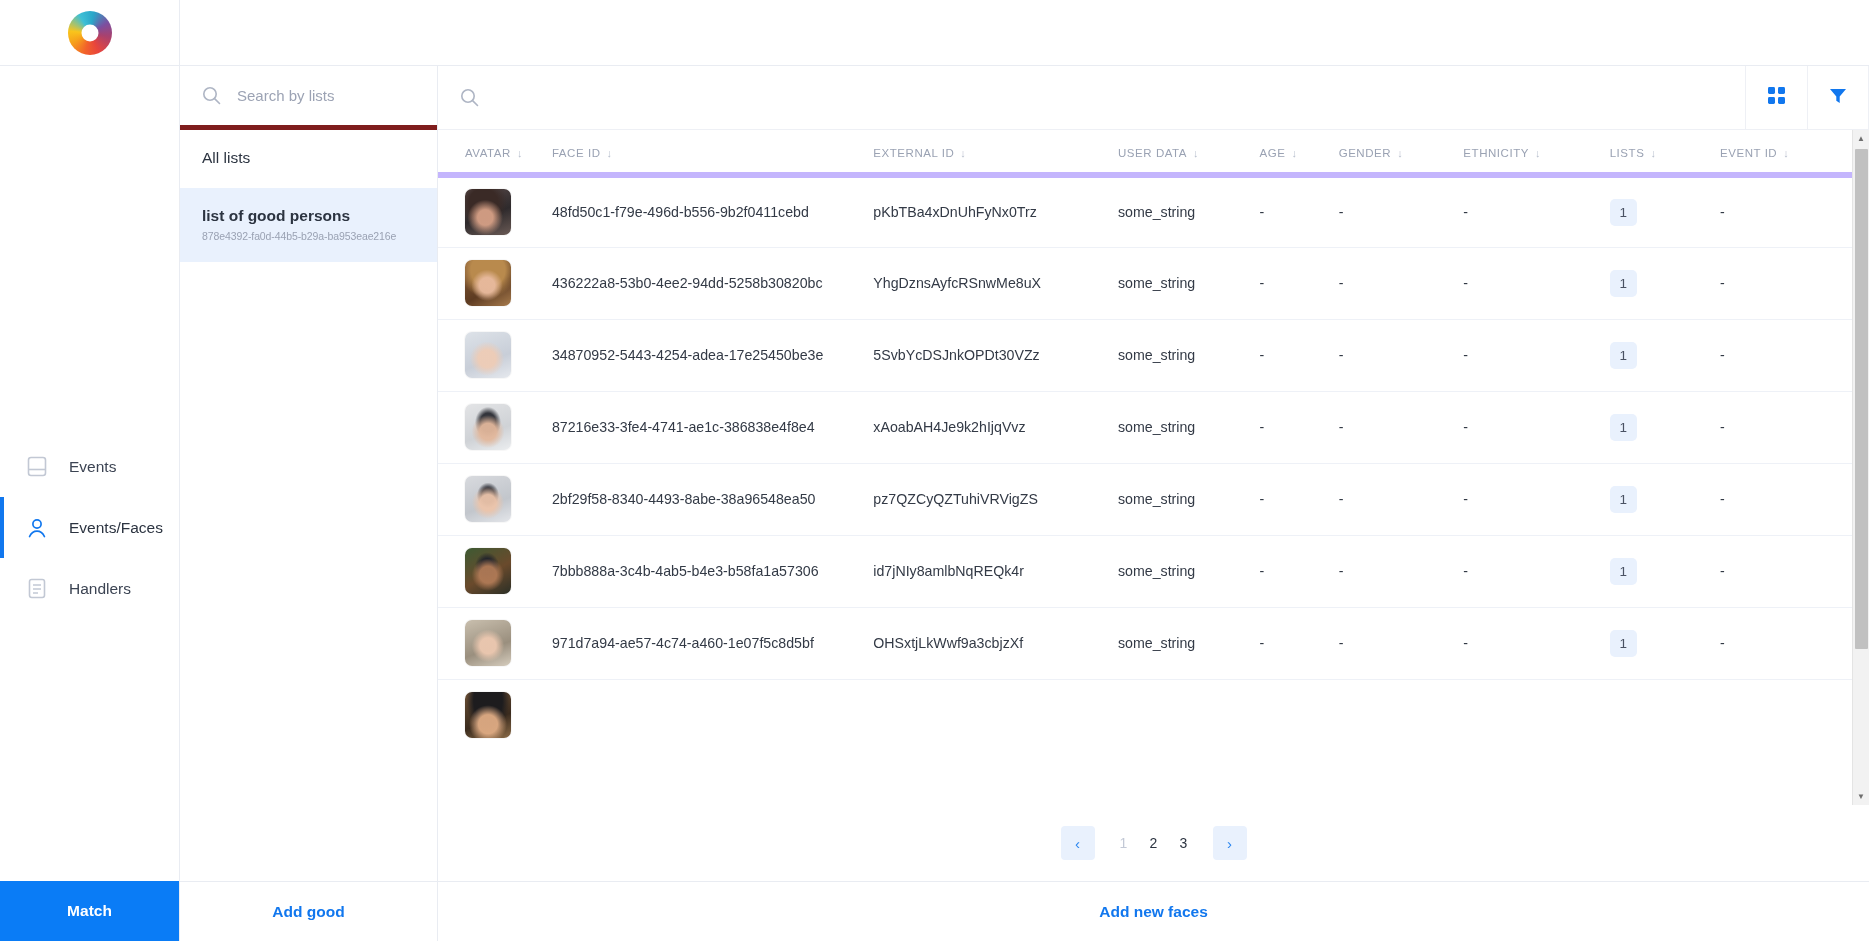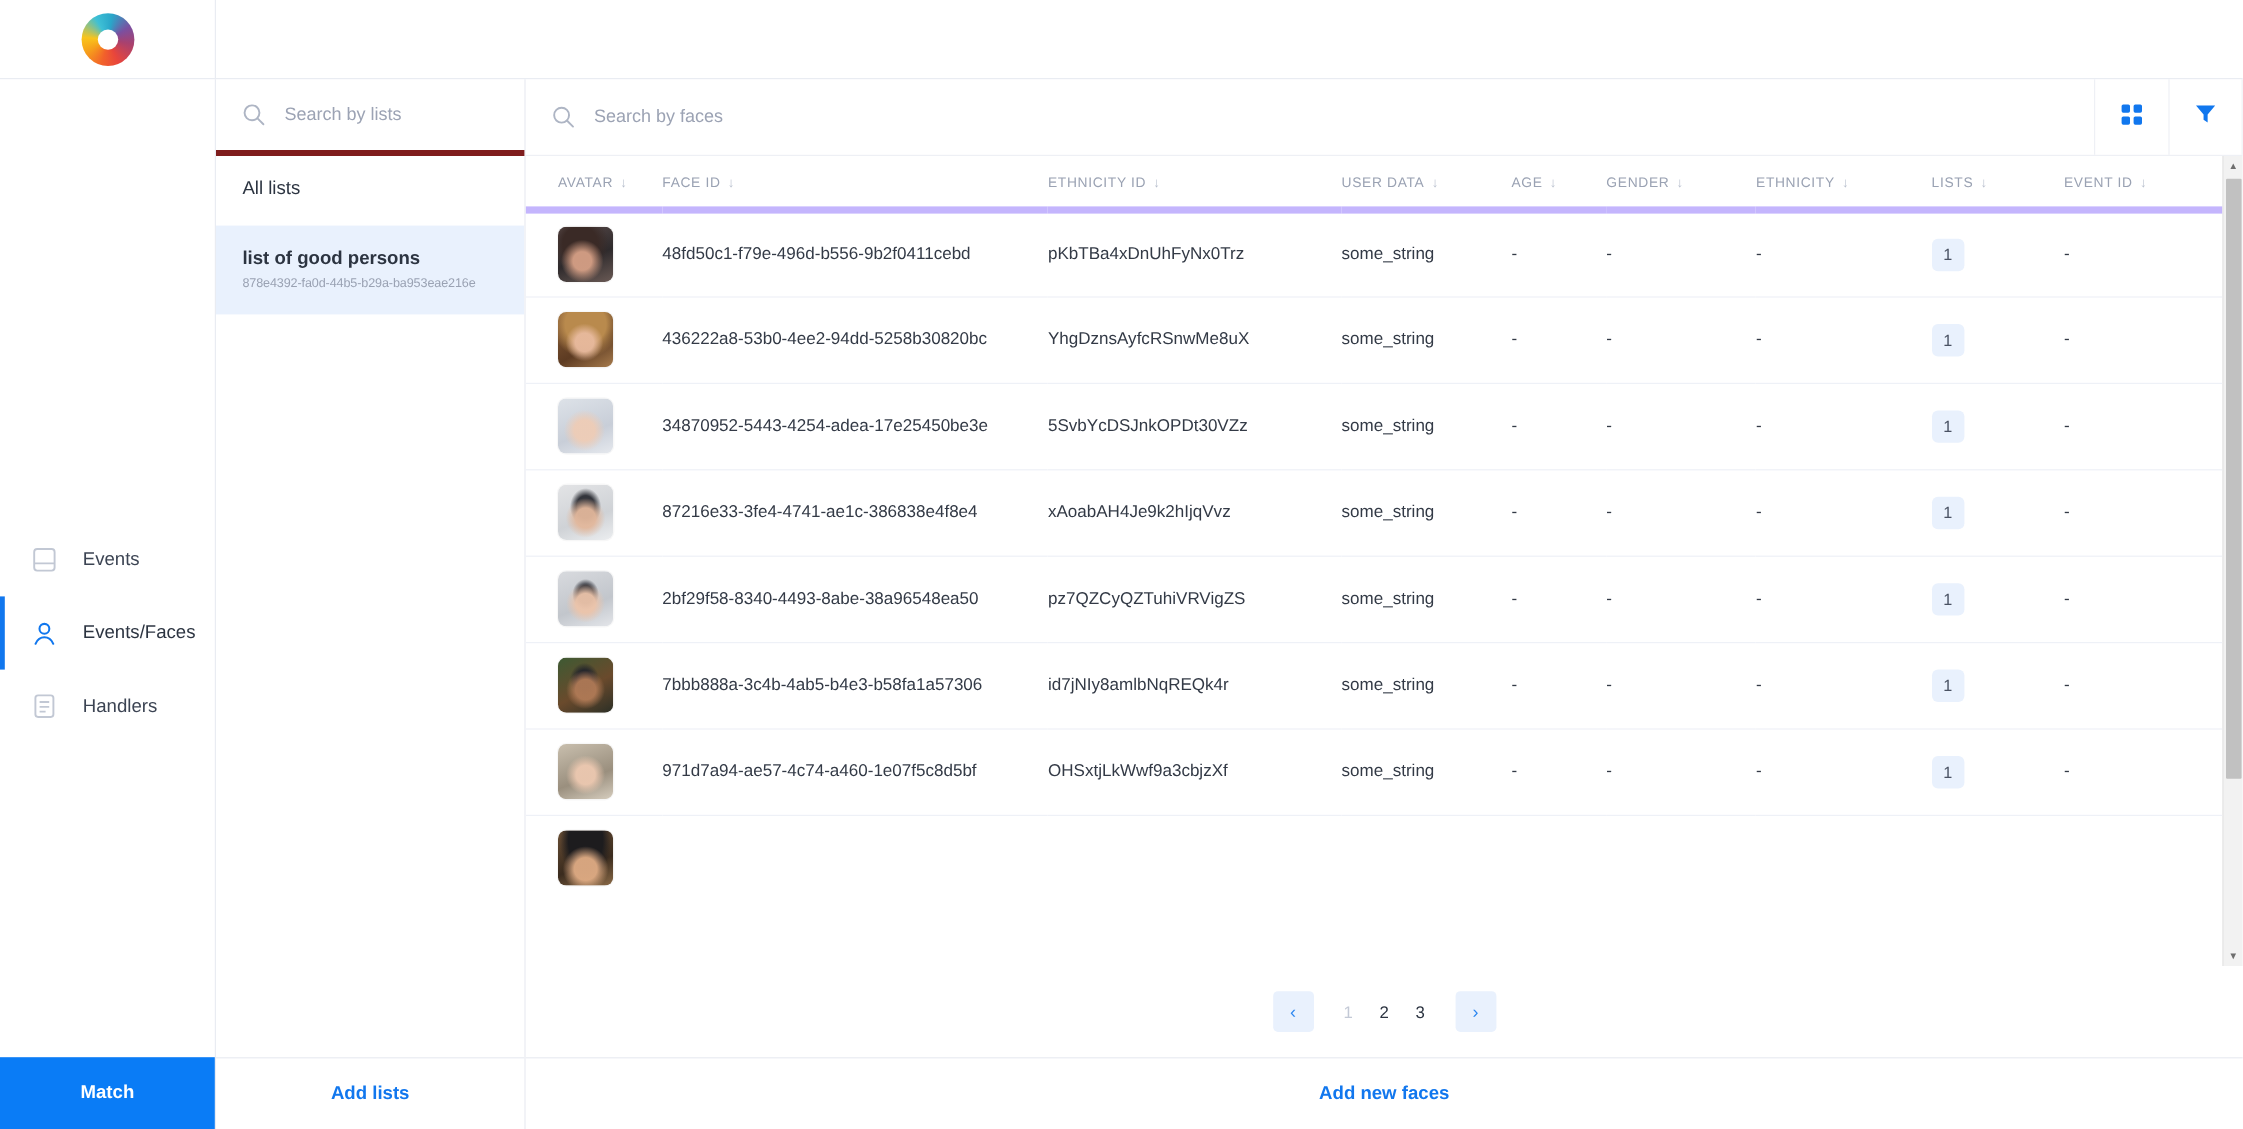--- a/index.html
+++ b/index.html
@@ -209,34 +209,33 @@
       <div class="lists-items">
         <div class="list-item plain">
           <div class="list-name">All lists</div>
         </div>
         <div class="list-item sel">
           <div class="list-name">list of good persons</div>
           <div class="list-uuid">878e4392-fa0d-44b5-b29a-ba953eae216e</div>
         </div>
       </div>
       <div class="lists-foot">
-        <span class="link-btn">Add lists</span>
+        <span class="link-btn">Add good</span>
       </div>
     </div>
 
     <div class="main">
       <div class="main-top">
         <div class="faces-search">
           <span class="search-ico">
             <svg width="19" height="19" viewBox="0 0 19 19">
                 <circle cx="8" cy="8" r="6.2" fill="none" stroke="#aeb5c4" stroke-width="1.6"></circle>
                 <line x1="12.6" y1="12.6" x2="17.5" y2="17.5" stroke="#aeb5c4" stroke-width="1.6" stroke-linecap="round"></line>
               </svg>
           </span>
-          <input class="search-inp" value="" placeholder="Search by faces" style="">
         </div>
         <div class="top-actions">
           <div class="act-btn">
             <span>
               <svg width="19" height="19" viewBox="0 0 19 19">
                   <rect x="1" y="1" width="7" height="7" rx="1.4" fill="#1177ee"></rect>
                   <rect x="11" y="1" width="7" height="7" rx="1.4" fill="#1177ee"></rect>
                   <rect x="1" y="11" width="7" height="7" rx="1.4" fill="#1177ee"></rect>
                   <rect x="11" y="11" width="7" height="7" rx="1.4" fill="#1177ee"></rect>
                 </svg>
@@ -263,21 +262,21 @@
                 <col class="c-age">
               <col class="c-gen">
                 <col class="c-eth">
                 <col class="c-lst">
                 <col class="c-evt">
             </colgroup>
             <thead>
               <tr>
                 <th class="c-av"><span>AVATAR</span><span class="sort">↓</span></th>
                 <th><span>FACE ID</span><span class="sort">↓</span></th>
-                <th><span>ETHNICITY ID</span><span class="sort">↓</span></th>
+                <th><span>EXTERNAL ID</span><span class="sort">↓</span></th>
                 <th><span>USER DATA</span><span class="sort">↓</span></th>
                 <th><span>AGE</span><span class="sort">↓</span></th>
                 <th><span>GENDER</span><span class="sort">↓</span></th>
                 <th><span>ETHNICITY</span><span class="sort">↓</span></th>
                 <th><span>LISTS</span><span class="sort">↓</span></th>
                 <th><span>EVENT ID</span><span class="sort">↓</span></th>
               </tr>
             </thead>
             <tbody id="tbody">
                 <tr>

